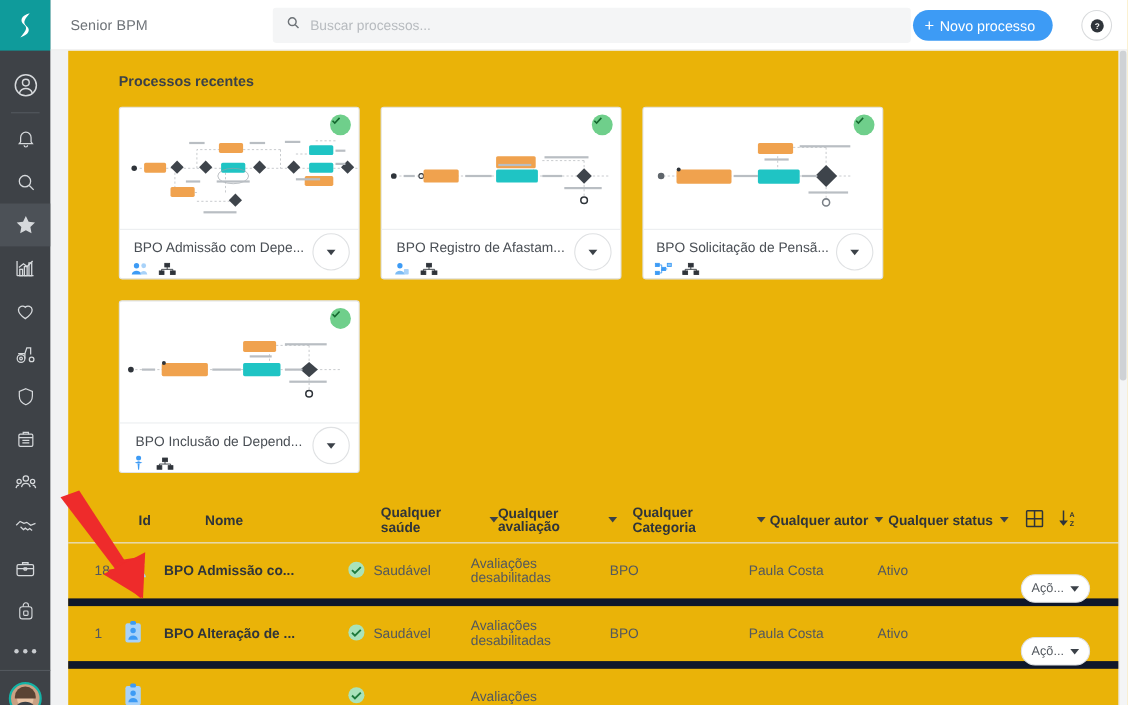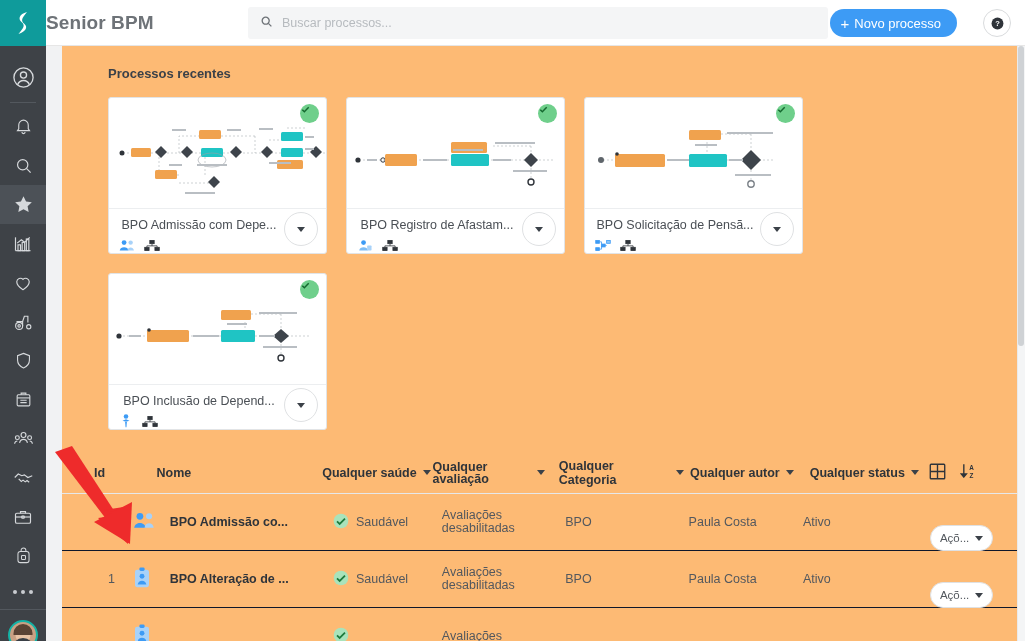--- a/index.html
+++ b/index.html
@@ -68,21 +68,21 @@
     width:19px; height:11px; border-radius:10px 10px 0 0; background:#5a4334; z-index:2;
   }
 
   
   .topbar {
     position: absolute; left: 46px; top: 0; width: 979px; height: 46px;
     background: #ffffff; border-bottom: 1px solid #e6e6e6;
     display: flex; align-items: center;
   }
   .app-title {
-    font-size: 19px; color: #6e7378; font-weight: 700;
+    margin-left: 18px; font-size: 13px; color: #6e7378; font-weight: 400;
     letter-spacing: .1px;
   }
   .searchbox {
     position: absolute; left: 202px; top: 7px; width: 580px; height: 32px;
     background: #f4f5f6; border-radius: 3px; display: flex; align-items: center;
     padding: 0 12px;
   }
   .searchbox .ph {
     font-size: 12.5px; color: #b7bbbf; margin-left: 9px;
   }
@@ -99,21 +99,21 @@
     display: flex; align-items: center; justify-content: center; cursor: pointer;
   }
 
   
   .body {
     position: absolute; left: 46px; top: 46px; width: 979px; height: 595px;
     background: #f1f2f3; overflow: hidden;
   }
   .sheet {
     position: absolute; left: 16px; top: 0; width: 955px; height: 595px;
-    background: #fdba74;
+    background: #eab308;
   }
   .sec-title {
     font-size: 13px; font-weight: bold; color: #3b4148;
     padding: 20px 0 0 46px;
   }
 
   
   .cards {
     display: flex; flex-wrap: wrap; gap: 19px;
     padding: 16px 0 0 46px; width: 770px; text-align: center;
@@ -140,38 +140,38 @@
   .card-caret {
     position: absolute; right: 8px; top: 3px; width: 34px; height: 34px;
     border: 1px solid #dfe1e3; border-radius: 50%; background:#fff;
     display: flex; align-items: center; justify-content: center; cursor: pointer;
   }
 
   
   .table-wrap { margin-top: 22px; }
   .thead {
     display: flex; align-items: center; height: 42px;
-    border-bottom: 1px solid #e6e8ea; padding-left: 32px;
+    border-bottom: 1px solid #e6e8ea; padding-left: 64px;
     font-size: 12.5px; font-weight: bold; color: #2f343a;
   }
   .thead .filter { display: flex; align-items: center; gap: 6px; cursor: pointer; }
   .thead .filter .two-line { line-height: 12px; }
   .col-id    { width: 28px; }
   .col-icon  { width: 40px; }
   .col-name  { width: 180px; }
   .col-saude { width: 120px; }
   .col-aval  { width: 136px; }
   .col-cat   { width: 136px; }
   .col-autor { width: 126px; justify-content: center; }
-  .col-status{ width: 140px; justify-content: center; }
+  .col-status{ width: 140px; }
   .col-acoes { width: 96px; display:flex; align-items:center; gap:14px; }
 
   .trow {
     display: flex; align-items: center; height: 57px;
-    border-bottom: 1px solid #0f172a; padding-left: 46px;
+    border-bottom: 7px solid #0f172a; padding-left: 24px;
     font-size: 12.5px; color: #53585e;
   }
   .trow .col-name { font-weight: bold; color: #2f343a; white-space: nowrap; overflow: hidden; }
   .hc { display: flex; align-items: center; gap: 7px; }
   .twoline { line-height: 13px; }
   .btn-acoes {
     border: 1px solid #dfe1e3; border-radius: 14px; background: #fff;
     height: 26px; padding: 0 9px; font-size: 11.5px; color: #53585e;
     display: flex; align-items: center; gap: 6px; cursor: pointer;
     font-family: "Liberation Sans", sans-serif;

